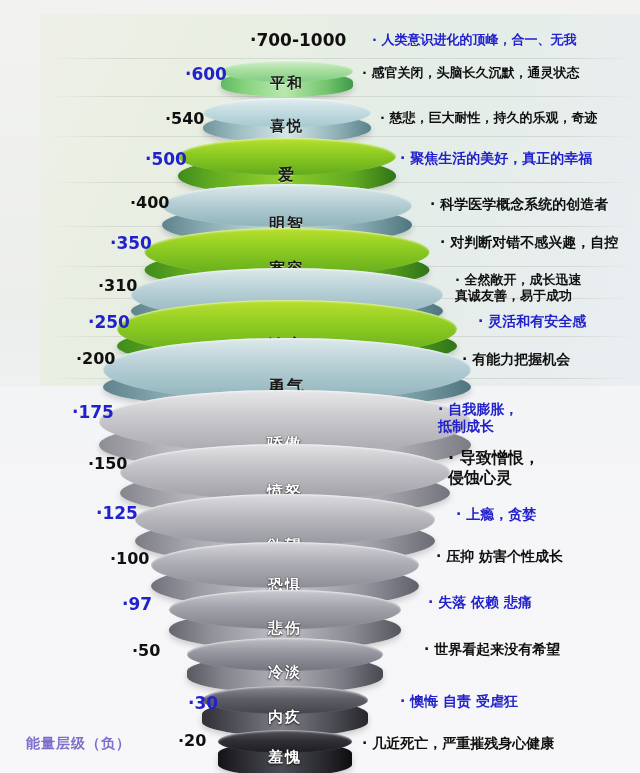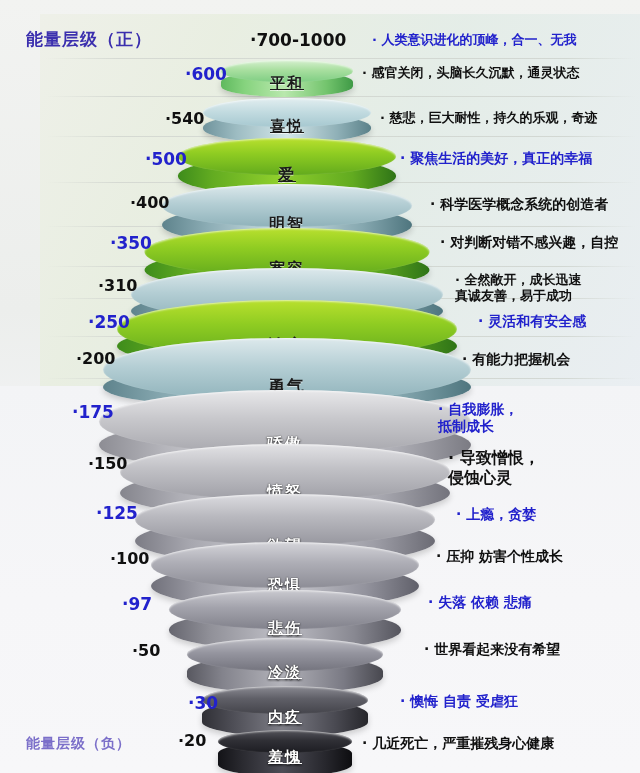--- a/index.html
+++ b/index.html
@@ -60,21 +60,20 @@
     border-radius: 50%;
   }
   .disc .label {
     position: absolute;
     left: 0; right: 0;
     text-align: center;
     font-weight: 700;
     letter-spacing: 2px;
     white-space: nowrap;
     z-index: 6;
-    text-decoration: underline;
   }
   .disc.pos .label {
     color: #1b1b1b;
     text-shadow: 0 1px 0 rgba(255,255,255,.55);
   }
   .disc.neg .label {
     color: #ffffff;
     text-shadow: 0 1px 2px rgba(0,0,0,.75), 0 0 1px rgba(0,0,0,.9);
   }
 
@@ -272,16 +271,15 @@
       <div class="desc dark" style="left: 448px; top: 468px; font-size: 16px;">· 导致憎恨，
 侵蚀心灵</div>
       <div class="desc blue" style="left: 456px; top: 515px; font-size: 14px;">· 上瘾，贪婪</div>
       <div class="desc dark" style="left: 436px; top: 557px; font-size: 14px;">· 压抑 妨害个性成长</div>
       <div class="desc blue" style="left: 428px; top: 603px; font-size: 14px;">· 失落 依赖 悲痛</div>
       <div class="desc dark" style="left: 424px; top: 650px; font-size: 14px;">· 世界看起来没有希望</div>
       <div class="desc blue" style="left: 400px; top: 702px; font-size: 14px;">· 懊悔 自责 受虐狂</div>
       <div class="desc dark" style="left: 362px; top: 744px; font-size: 14px;">· 几近死亡，严重摧残身心健康</div>
     </div>
 
-  <div class="axis-caption" id="caption-pos">能量层级（正）</div>
   <div class="axis-caption" id="caption-neg">能量层级（负）</div>
 
 </div>
 
 </body></html>

